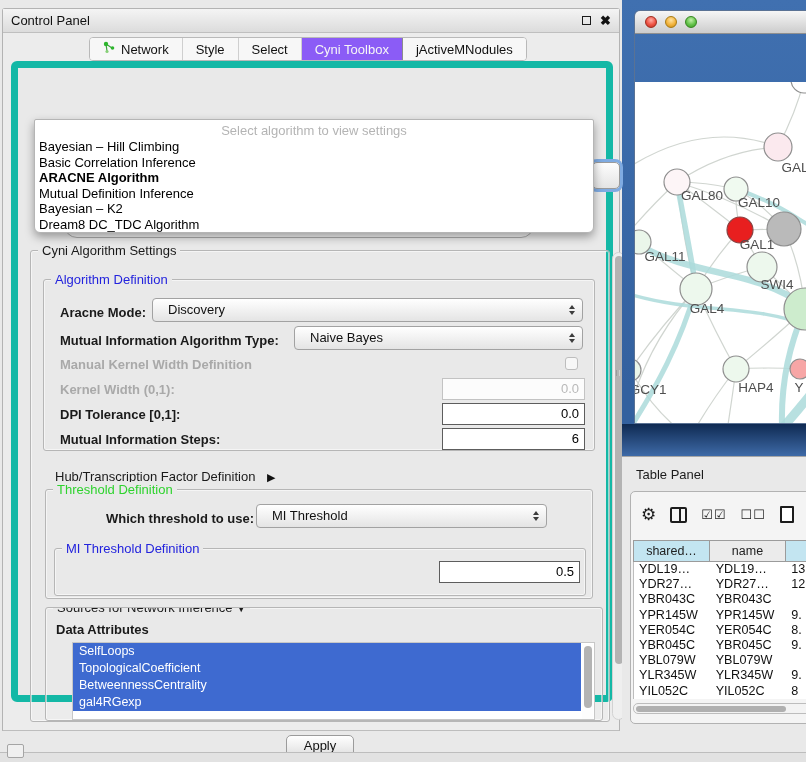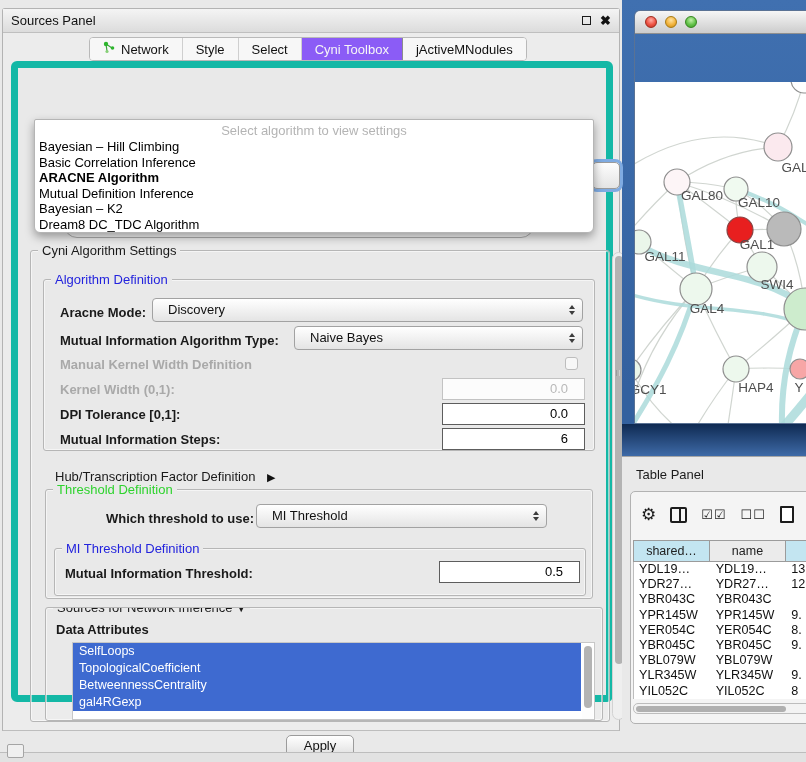--- a/index.html
+++ b/index.html
@@ -90,21 +90,21 @@
     color:#111; cursor:default;
   }
   .stepper { position:absolute; right:7px; top:50%; transform:translateY(-50%);
              display:flex; flex-direction:column; gap:2px; }
   .arr-up { width:0; height:0; border-left:3.5px solid transparent; border-right:3.5px solid transparent;
             border-bottom:4.5px solid #3c3c3c; }
   .arr-dn { width:0; height:0; border-left:3.5px solid transparent; border-right:3.5px solid transparent;
             border-top:4.5px solid #3c3c3c; }
 
   .tfield { position:absolute; height:22px; background:#ffffff; border:1px solid #5d5d5d;
-            text-align:right; padding:0 16px; line-height:20px; color:#000; }
+            text-align:right; padding:0 5px; line-height:20px; color:#000; }
   .tfield.disabled { border:1px solid #c3c3c3; background:#fcfcfc; color:#b9b9b9; }
 
   .checkbox { position:absolute; width:13px; height:13px; border:1px solid #bdbdbd;
               border-radius:3px; background:#f7f7f7; }
 
   #hub-row { position:absolute; left:24px; top:218px; font-size:13px; color:#1a1a1a; }
   #hub-row .tri { font-size:11px; margin-left:8px; color:#111; }
 
   
   #attr-list { position:absolute; left:26px; top:34px; width:523px; height:78px;
@@ -179,21 +179,21 @@
                 background:#e2e2e2; border-top:1px solid #bdbdbd; z-index:30; }
   #mini-panel-icon { position:absolute; left:7px; top:744px; width:17px; height:14px;
                      background:#f0f0f0; border:1px solid #a5a5a5; border-radius:2px; z-index:31; }
 </style>
 </head>
 <body>
 
 <div id="control-panel">
 
   <div id="cp-titlebar">
-    <span id="cp-title">Sources Panel</span>
+    <span id="cp-title">Control Panel</span>
     <span id="cp-win-icons">
       <span class="float-icon"></span>
       <span class="close-icon">✖</span>
     </span>
   </div>
 
   <div id="top-tabs">
       <div class="tab">
         <span><svg width="13" height="13" viewBox="0 0 13 13">
             <line x1="3" y1="3" x2="9" y2="7" stroke="#3aa33a" stroke-width="1.2"></line>
@@ -284,21 +284,20 @@
         <div class="combo" style="left:210px; top:14px; width:291px;">
           <span>MI Threshold</span>
           <span class="stepper">
               <span class="arr-up"></span>
               <span class="arr-dn"></span>
             </span>
         </div>
 
         <div class="groupbox" id="mithresh-group">
           <span class="group-legend legend-blue">MI Threshold Definition</span>
-          <span class="fld-label" style="left:10px; top:17px;">Mutual Information Threshold:</span>
           <div class="tfield" style="left:384px; top:12px; width:141px;">0.5</div>
         </div>
       </div>
 
       <div class="groupbox" id="sources-group">
         <span class="group-legend">
           <span>Sources for Network Inference</span>
           <span style="font-size:10px;">▼</span>
         </span>
         <span class="fld-label" style="left:10px; top:14px;">Data Attributes</span>

